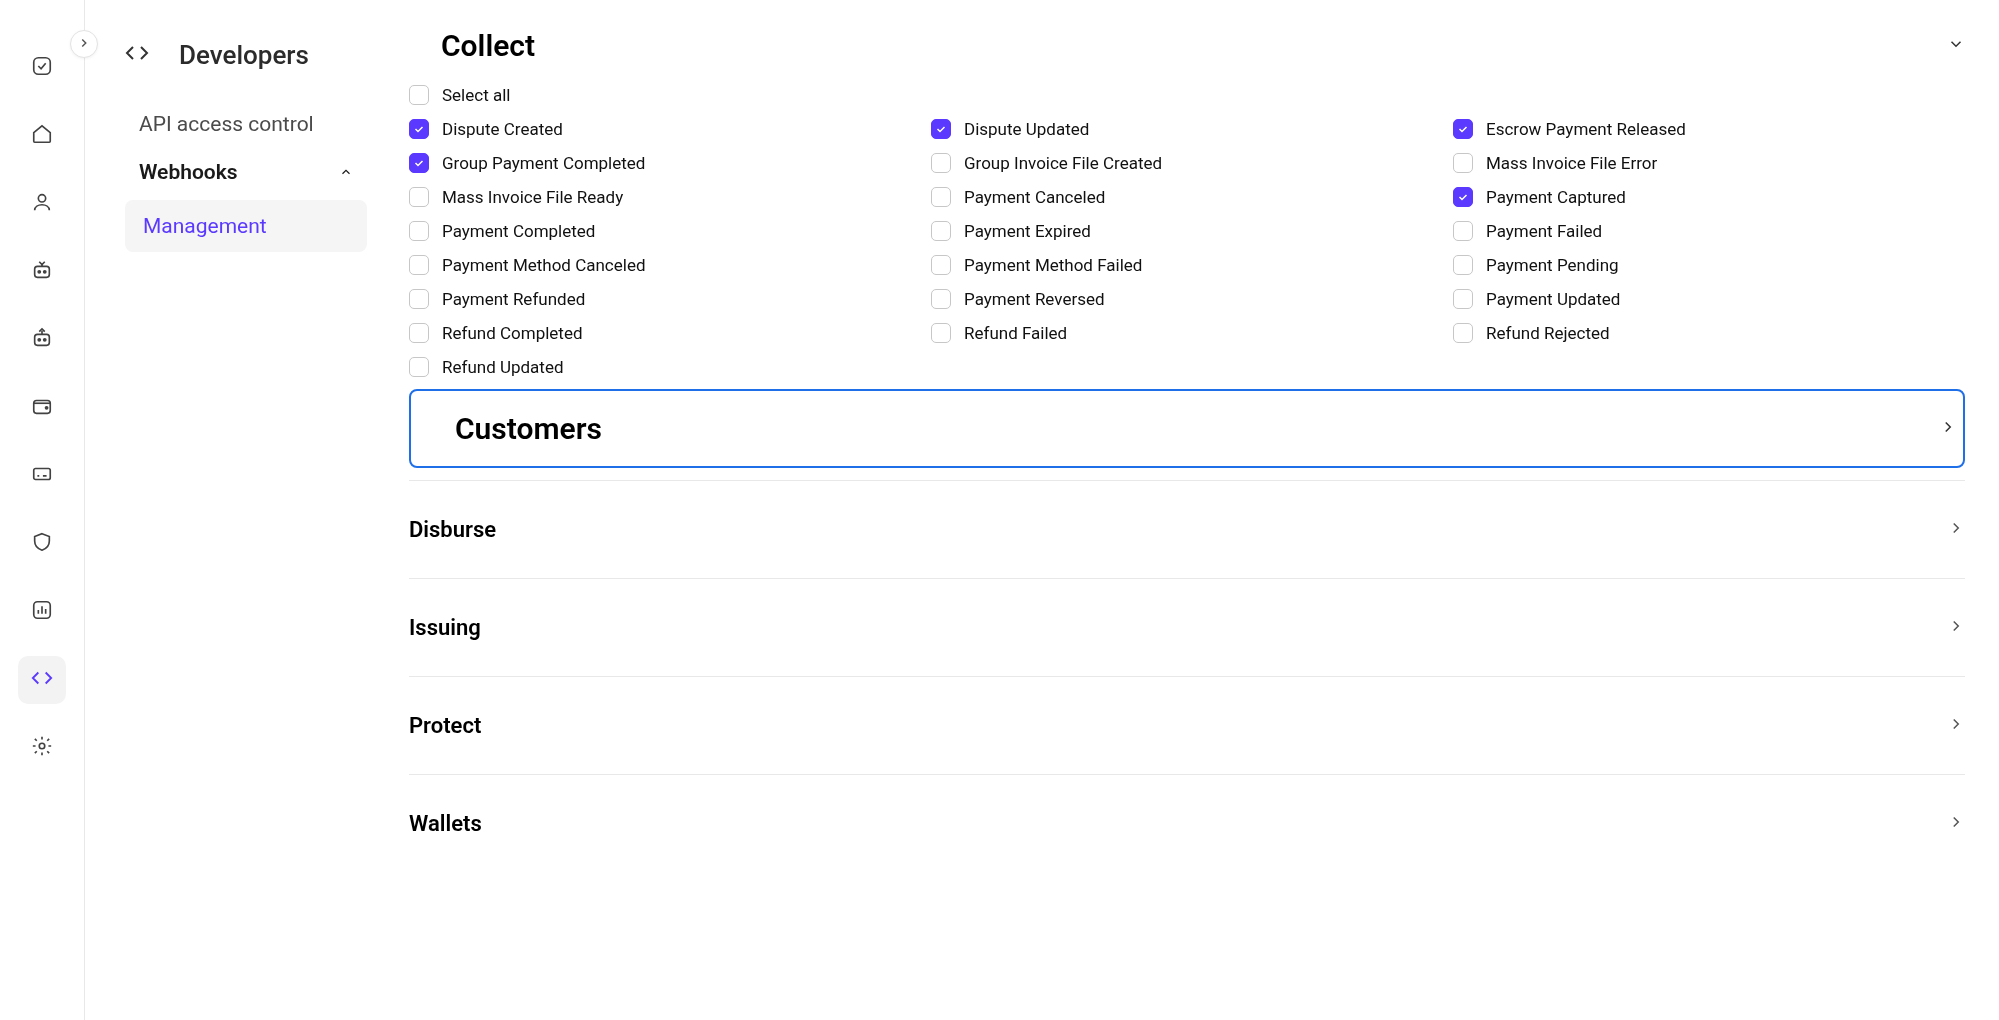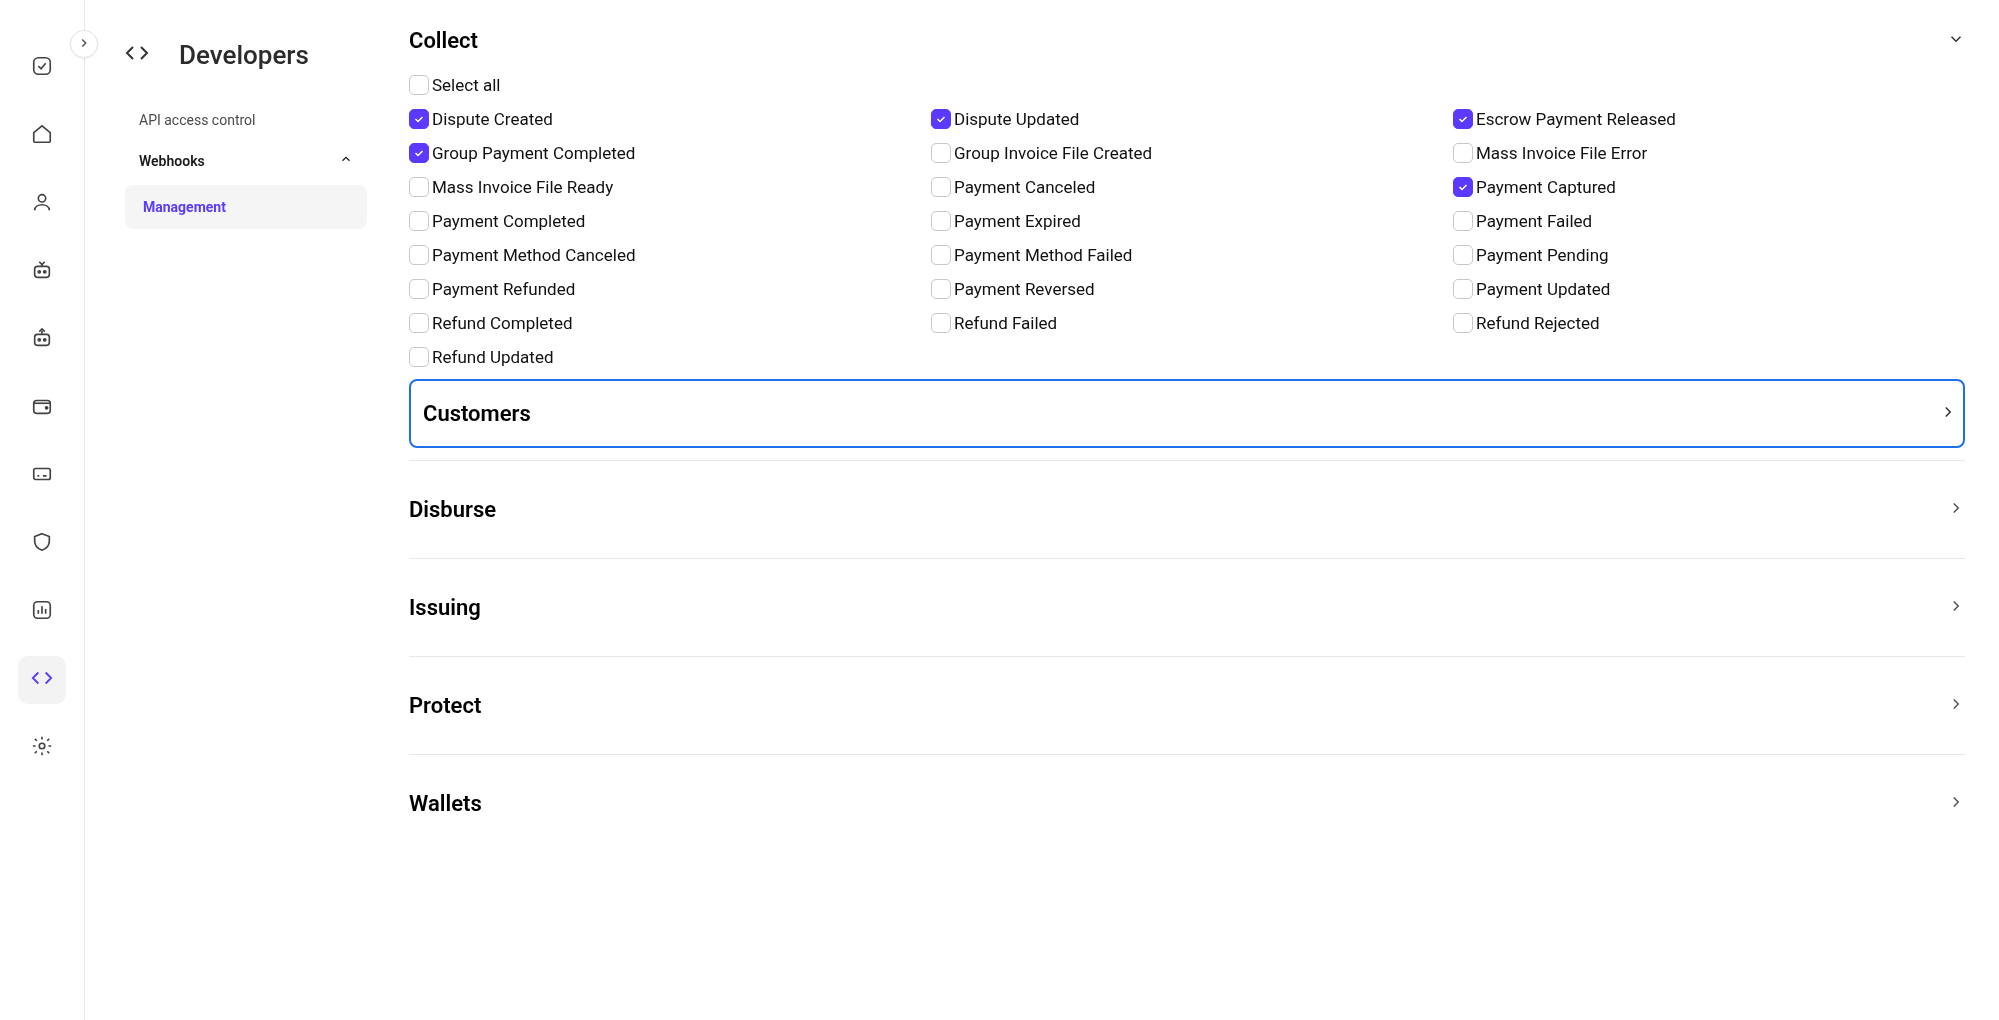--- a/index.html
+++ b/index.html
@@ -51,58 +51,58 @@
     display:flex; align-items:center; gap:30px;
     margin-bottom: 30px;
   }
   .sidebar-header svg{width:24px;height:24px;color:#333;}
   .sidebar-title { font-size: 26px; font-weight:500; color:#2b2b2b;}
   .sidebar-menu {}
   .menu-link {
     display:flex; align-items:center; justify-content:space-between;
     padding: 12px 14px;
     border-radius: 8px;
-    font-size: 14px;
+    font-size: 21px;
     color:#4b4b4b;
     cursor:pointer;
   }
   .menu-link.bold { font-weight:600; color:#1a1a1a; }
   .menu-link .chev svg{width:14px;height:14px;}
   .submenu { padding-left: 0; }
   .submenu .menu-link {
     background:#f5f5f5;
     color:#5b39ff;
-    font-weight:700;
+    font-weight:400;
     padding: 14px 18px;
     margin-top: 4px;
   }
   
   .main {
     flex:1;
     padding: 16px 34px 40px 24px;
     overflow:auto;
   }
   .section-header {
     display:flex; justify-content:space-between; align-items:center;
     padding: 12px 0;
   }
-  .section-title { font-size: 22px; font-weight:600; }
+  .section-title { font-size: 30px; font-weight:600;margin-left:32px; }
   .section-header .chev svg{width:18px;height:18px;color:#333;}
   .section-header.clickable{cursor:pointer;}
   .section-header.focused { border:2px solid #1f6fe8; border-radius:8px; padding: 20px 6px 20px 12px; }
   .checkbox-grid {
     display:grid;
     grid-template-columns: repeat(3, 1fr);
     column-gap: 10px;
     row-gap: 14px;
     padding-bottom: 12px;
   }
   .select-all-row{ margin: 10px 0 14px; }
   .cb-item {
-    display:flex; align-items:center; gap:3px;
+    display:flex; align-items:center; gap:13px;
     cursor:pointer;
     font-size:17px;
     color:#111;
   }
   .cb {
     width:20px;height:20px;border:1.5px solid #c7c7c7;border-radius:5px;
     display:inline-flex;align-items:center;justify-content:center;
     flex-shrink:0;
   }
   .cb.checked{background:#5b39ff;border-color:#5b39ff;color:#fff;}

